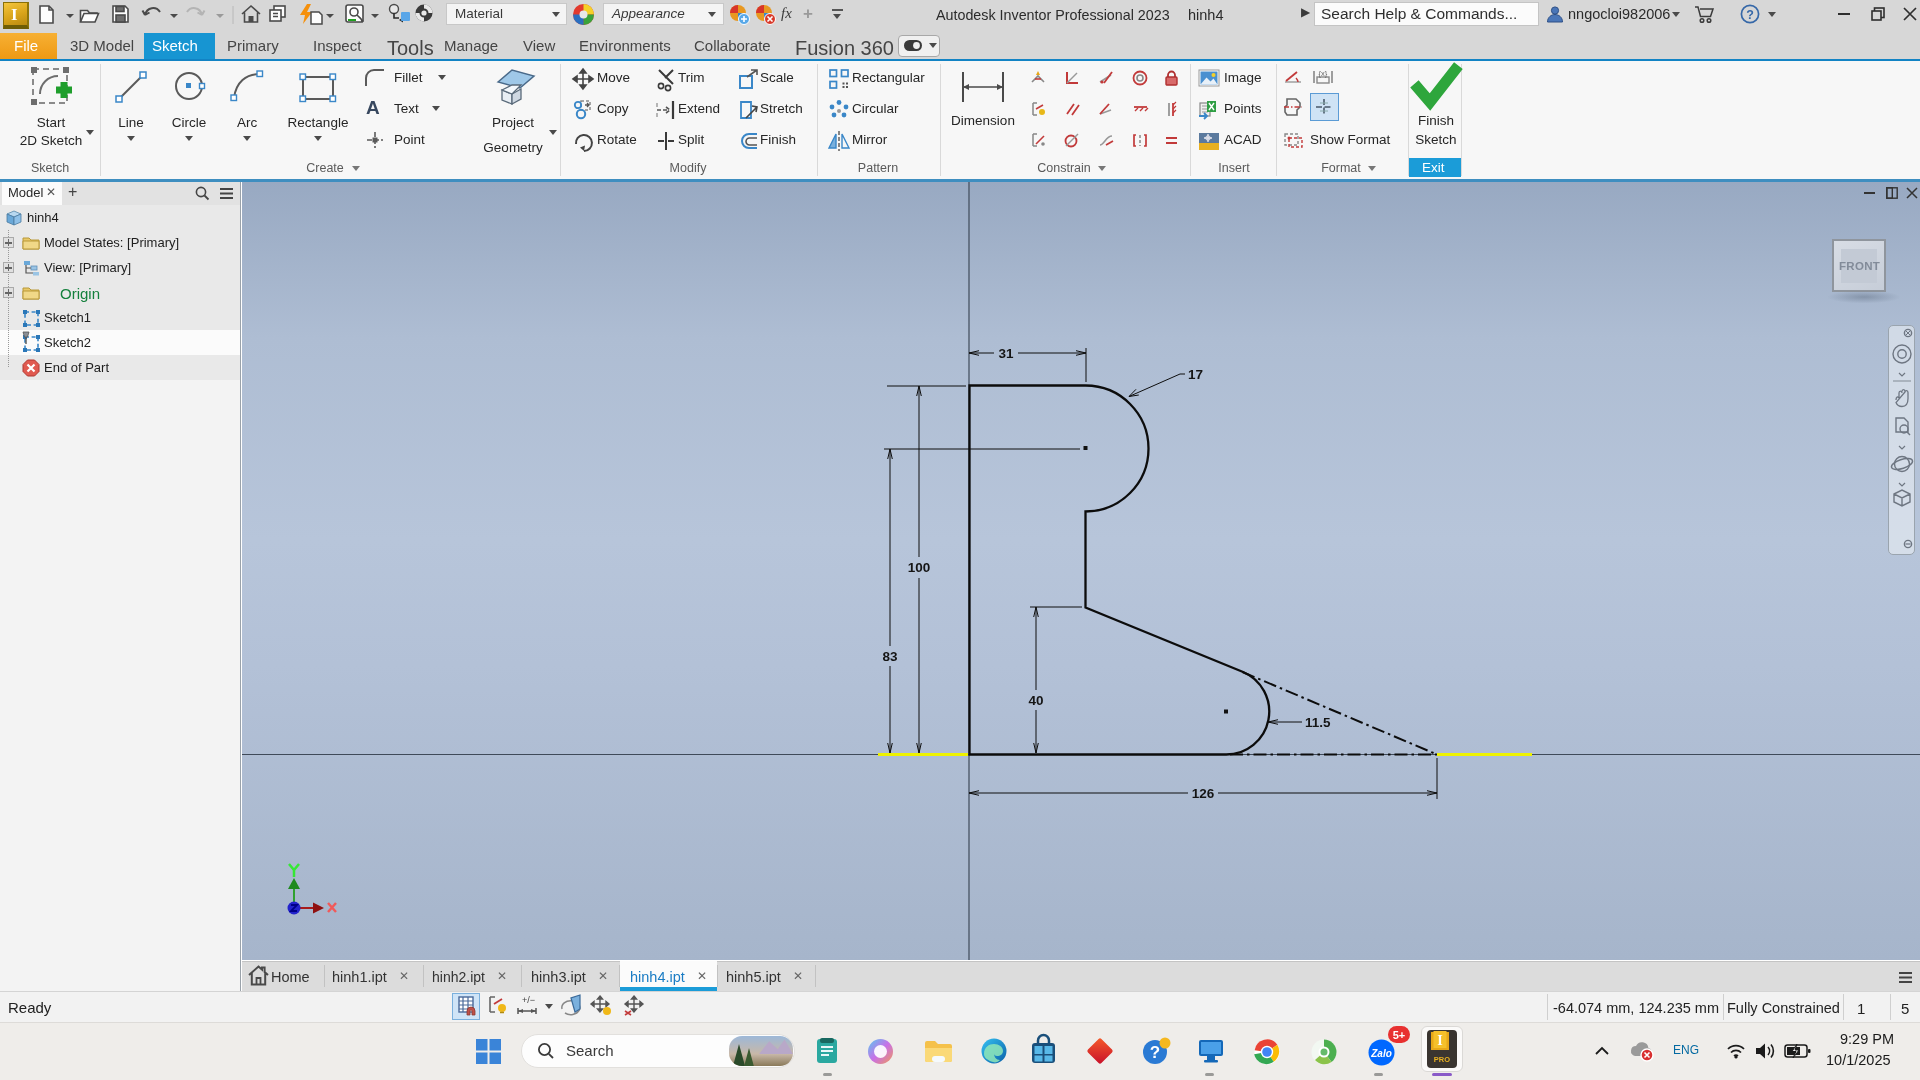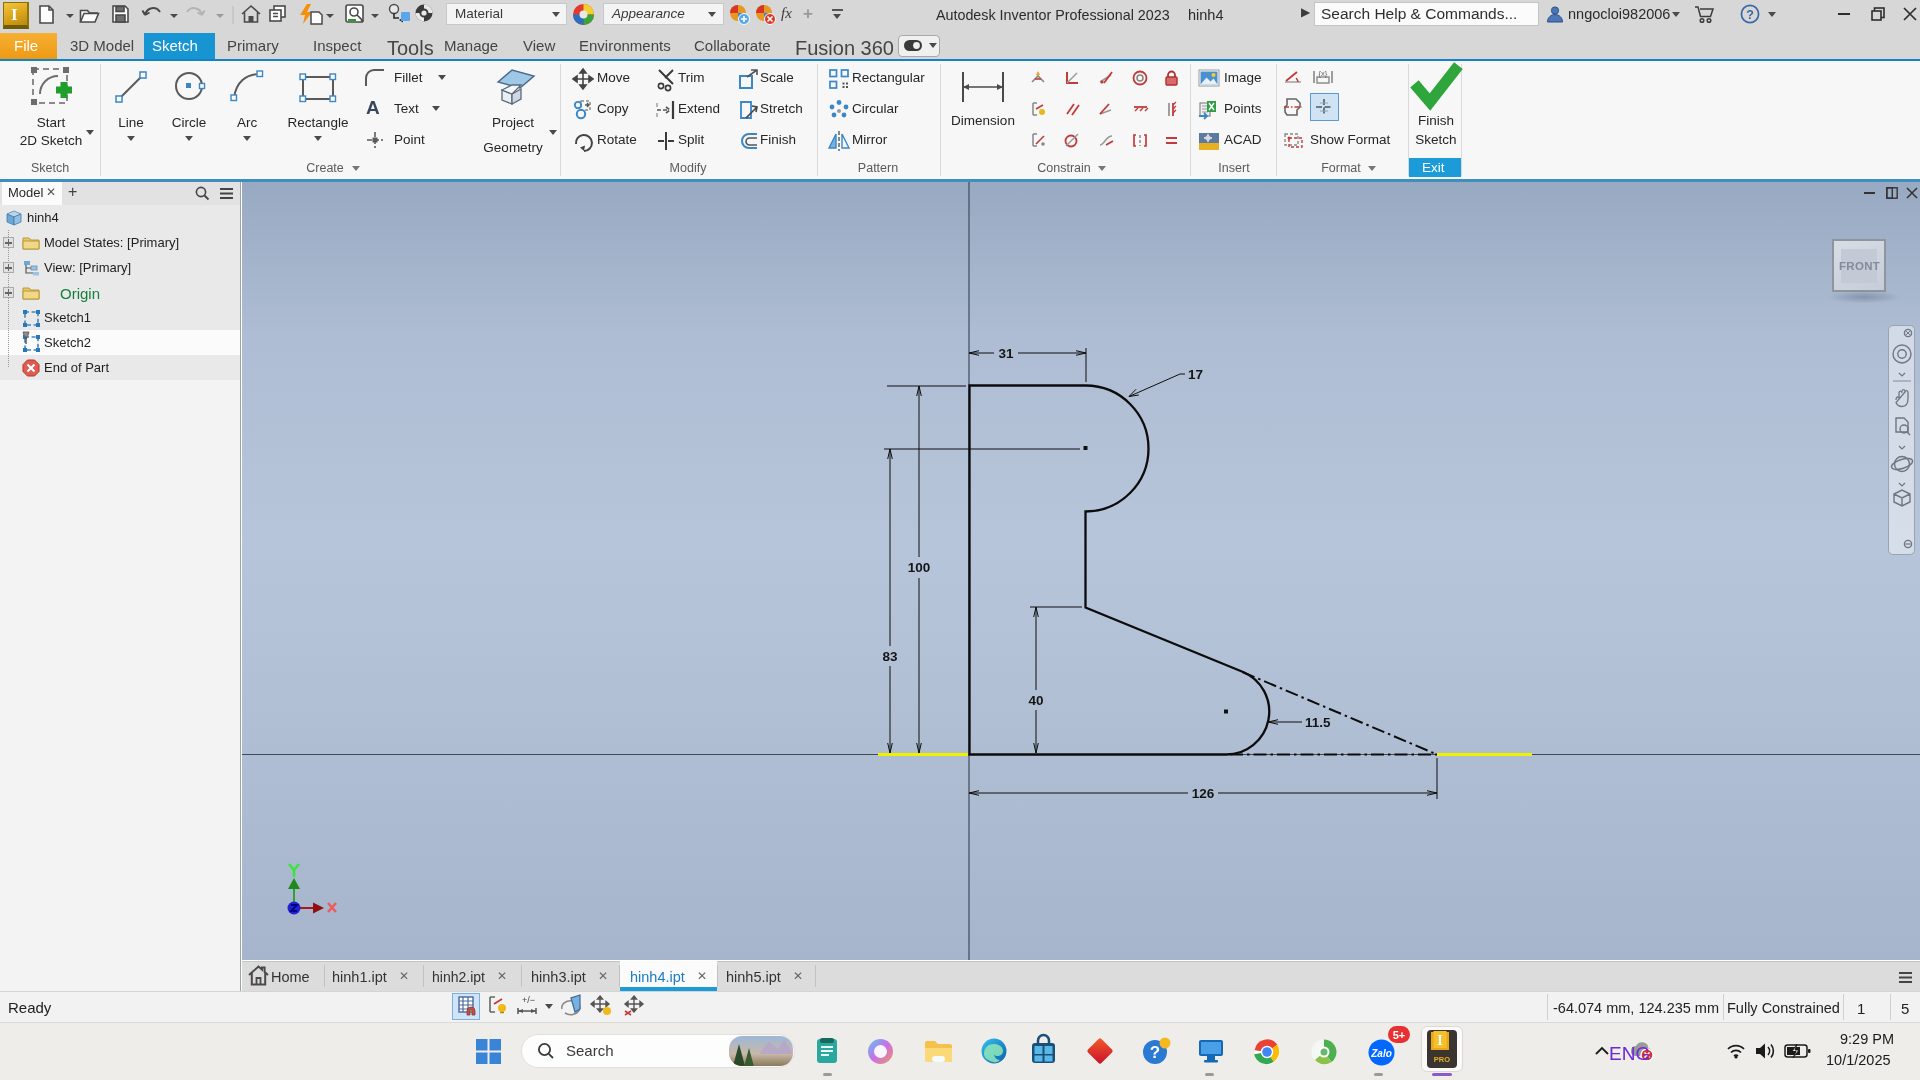--- a/index.html
+++ b/index.html
@@ -782,21 +782,21 @@
 <div class="a" style="left:1205px;top:1072.5px;width:9px;height:3.5px;border-radius:2px;background:#9a9a98"></div>
 <div class="a" style="left:1374px;top:1072.5px;width:9px;height:3.5px;border-radius:2px;background:#9a9a98"></div>
 <svg style="left:1595px;top:1046px" width="14" height="10" viewBox="0 0 14 10">
     <path d="M1,8 L7,2 L13,8" fill="none" stroke="#1b1b1b" stroke-width="1.8"></path>
   </svg>
 <svg style="left:1629px;top:1042px" width="26" height="20" viewBox="0 0 26 20">
     <path d="M6,14 a5,5 0 0 1 1,-9.9 a6.5,6.5 0 0 1 12.4,1.9 a4.2,4.2 0 0 1 0.6,8 z" fill="#9a9a9a"></path>
     <circle cx="18" cy="13" r="6" fill="#d83030" stroke="#fff" stroke-width="1.4"></circle>
     <path d="M15.5,10.5 l5,5 m0,-5 l-5,5" stroke="#fff" stroke-width="1.6"></path>
   </svg>
-<div class="tx" style="left:1609px;top:1043px;font-size:19px;color:#6d28d9">ENG</div>
+<div class="tx" style="left:1673px;top:1043px;font-size:12px;color:#0369a1">ENG</div>
 <svg style="left:1726px;top:1043px" width="20" height="16" viewBox="0 0 20 16">
     <g fill="none" stroke="#1b1b1b" stroke-width="1.7">
       <path d="M2,6 a11,11 0 0 1 16,0"></path>
       <path d="M5,9.5 a7,7 0 0 1 10,0"></path>
       <path d="M8,13 a3.2,3.2 0 0 1 4,0"></path>
     </g>
     <circle cx="10" cy="14.2" r="1.4" fill="#1b1b1b"></circle>
   </svg>
 <svg style="left:1754px;top:1042px" width="22" height="18" viewBox="0 0 22 18">
     <path d="M2,6 h4 l5,-4.5 v15 L6,12 H2 Z" fill="#1b1b1b"></path>

